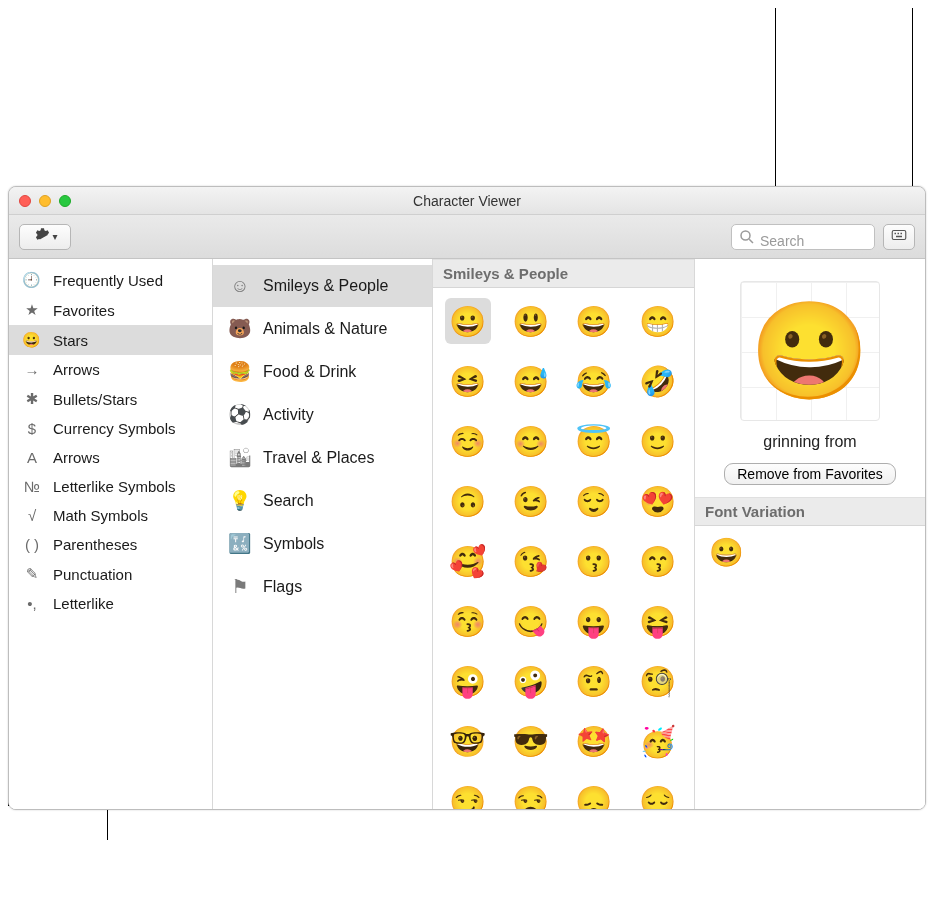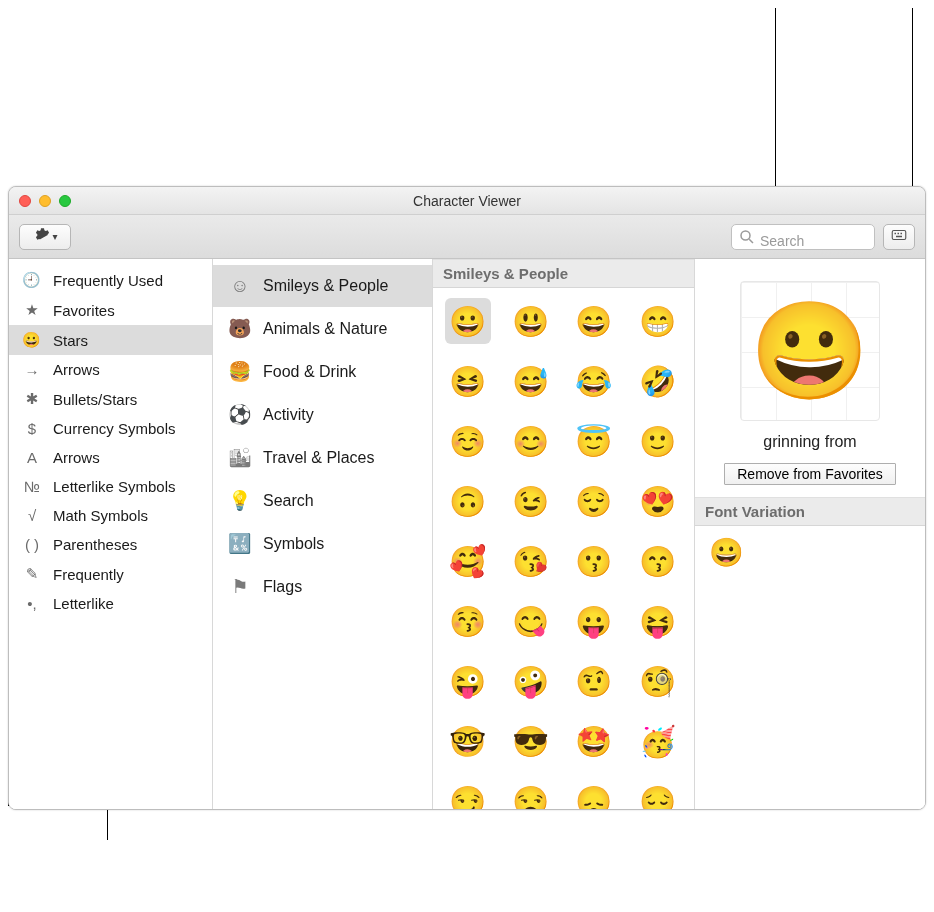--- a/index.html
+++ b/index.html
@@ -166,21 +166,21 @@
      linear-gradient(90deg,#f0f0f0 1px, transparent 1px) 0 0/35px 100%,
      #fff;
     border-radius:4px;
   }
   .char-name { font-size:16px; color:#222; }
   .fav-btn {
     padding: 2px 12px;
     font-size:14px;
     border:1px solid #aeaeae;
     background:linear-gradient(#fdfdfd,#f0f0f0);
-    border-radius:1px;
+    border-radius:9px;
   }
   .variation { padding:10px 14px; font-size:28px; }
 
   svg { width:18px; height:18px; }
 </style>
 </head>
 <body>
 
 <div class="callout-line" style="left:775px; top:8px; height:198px;"></div>
 <div class="callout-line" style="left:912px; top:8px; height:198px;"></div>
@@ -269,21 +269,21 @@
         <div class="sb-item">
           <span class="ic">√</span>
           <span>Math Symbols</span>
         </div>
         <div class="sb-item">
           <span class="ic">( )</span>
           <span>Parentheses</span>
         </div>
         <div class="sb-item">
           <span class="ic">✎</span>
-          <span>Frequently</span>
+          <span>Punctuation</span>
         </div>
         <div class="sb-item">
           <span class="ic">•,</span>
           <span>Letterlike</span>
         </div>
       </div>
     <div class="sidebar-b" id="sidebar-b">
         <div class="sb-item selected">
           <span class="ic">☺</span>
           <span>Smileys &amp; People</span>

